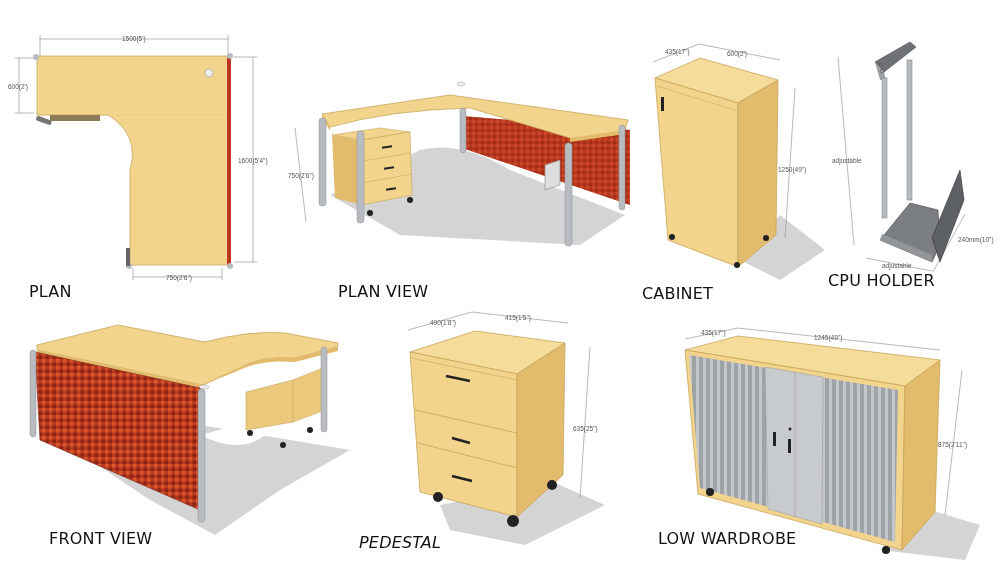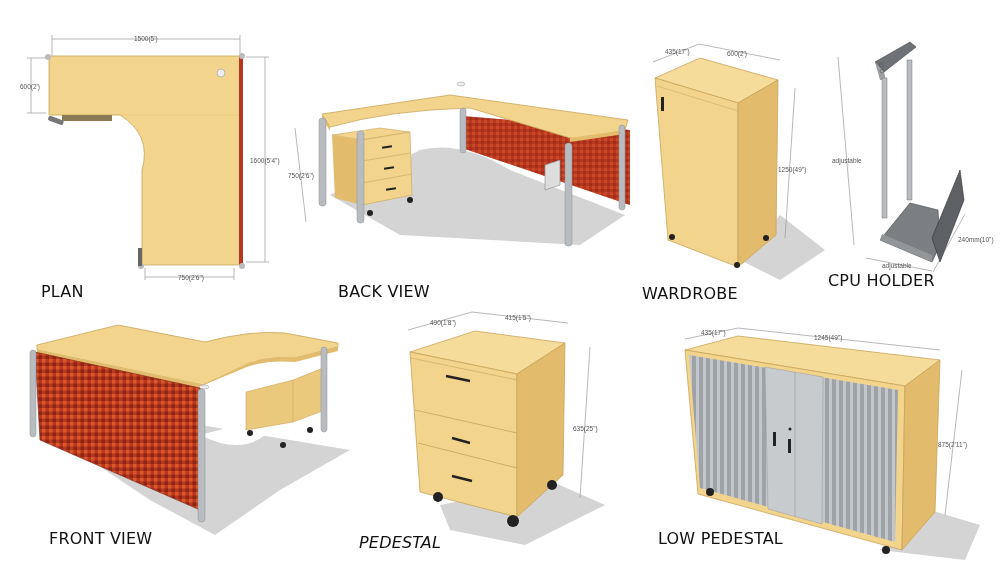--- a/index.html
+++ b/index.html
@@ -8,21 +8,21 @@
     .panel { position: absolute; }
     .panel svg { position: absolute; left: 0; top: 0; overflow: visible; }
     .caption { position: absolute; font-size: 16px; color: #111; letter-spacing: 0.2px;
                font-family: "DejaVu Sans", sans-serif; white-space: nowrap; }
     .dim { position: absolute; font-size: 6.5px; color: #555; white-space: nowrap;
            font-family: "Liberation Sans", sans-serif; }
   </style>
 </head>
 <body>
 
-<div class="panel" style="left:12px;top:0;width:280px;height:305px;">
+<div class="panel" style="left:0;top:0;width:280px;height:305px;">
   <svg width="280" height="305">
 
     <g stroke="#9a9a9a" stroke-width="0.7" fill="none">
       <line x1="40" y1="39" x2="228" y2="39"></line>
         <line x1="40" y1="35" x2="40" y2="56"></line>
         <line x1="228" y1="35" x2="228" y2="56"></line>
       <line x1="19" y1="58" x2="19" y2="113"></line>
         <line x1="15" y1="58" x2="34" y2="58"></line>
         <line x1="15" y1="113" x2="34" y2="113"></line>
       <line x1="253" y1="57" x2="253" y2="262"></line>
@@ -93,21 +93,21 @@
     <path d="M265 165 L280 160 L280 185 L265 190 Z" fill="#ddd" stroke="#888" stroke-width="0.6"></path>
     <defs>
       <pattern id="weave" width="6" height="6" patternUnits="userSpaceOnUse">
         <rect width="6" height="6" fill="#B8371E"></rect>
         <rect width="3" height="3" fill="#D9592E"></rect>
         <rect x="3" y="3" width="3" height="3" fill="#8f2614"></rect>
       </pattern>
     </defs>
   </svg>
   <span class="dim" style="left:8px;top:172px;">750(2'6")</span>
-  <span class="caption" style="left:58px;top:282px;">BACK VIEW</span>
+  <span class="caption" style="left:58px;top:282px;">PLAN VIEW</span>
 </div>
 
 <div class="panel" style="left:630px;top:0;width:190px;height:305px;">
   <svg width="190" height="305">
     <path d="M110 260 L150 215 L195 250 L150 280 Z" fill="#D4D4D4"></path>
     <g stroke="#9a9a9a" stroke-width="0.7" fill="none">
       <line x1="23" y1="62" x2="69" y2="44"></line>
         <line x1="69" y1="44" x2="150" y2="60"></line>
       <line x1="165" y1="88" x2="155" y2="238"></line>
     </g>
@@ -120,21 +120,21 @@
     <line x1="27" y1="86" x2="108" y2="111" stroke="#C9A55A" stroke-width="0.5"></line>
 
     <rect x="31" y="97" width="3" height="14" fill="#222"></rect>
     <circle cx="42" cy="237" r="3" fill="#222"></circle>
       <circle cx="107" cy="265" r="3" fill="#222"></circle>
       <circle cx="136" cy="238" r="3" fill="#222"></circle>
   </svg>
   <span class="dim" style="left:35px;top:48px;">435(17")</span>
   <span class="dim" style="left:97px;top:50px;">600(2')</span>
   <span class="dim" style="left:148px;top:166px;">1250(49")</span>
-  <span class="caption" style="left:12px;top:284px;">WARDROBE</span>
+  <span class="caption" style="left:12px;top:284px;">CABINET</span>
 </div>
 
 <div class="panel" style="left:820px;top:0;width:180px;height:305px;">
   <svg width="180" height="305">
     <g stroke="#9a9a9a" stroke-width="0.7" fill="none">
       <line x1="18" y1="57" x2="34" y2="245"></line>
       <line x1="46" y1="258" x2="112" y2="271"></line>
       <line x1="113" y1="272" x2="145" y2="214"></line>
     </g>
 
@@ -247,14 +247,14 @@
     <line x1="155" y1="62" x2="155" y2="207" stroke="#999" stroke-width="0.6"></line>
     <rect x="133" y="122" width="3" height="14" fill="#222"></rect>
     <rect x="148" y="129" width="3" height="14" fill="#222"></rect>
     <circle cx="150" cy="119" r="1.5" fill="#222"></circle>
     <circle cx="70" cy="182" r="4" fill="#222"></circle>
       <circle cx="246" cy="240" r="4" fill="#222"></circle>
   </svg>
   <span class="dim" style="left:61px;top:19px;">435(17")</span>
   <span class="dim" style="left:174px;top:24px;">1245(49")</span>
   <span class="dim" style="left:298px;top:131px;">875(2'11")</span>
-  <span class="caption" style="left:18px;top:219px;">LOW PEDESTAL</span>
+  <span class="caption" style="left:18px;top:219px;">LOW WARDROBE</span>
 </div>
 
 </body></html>

